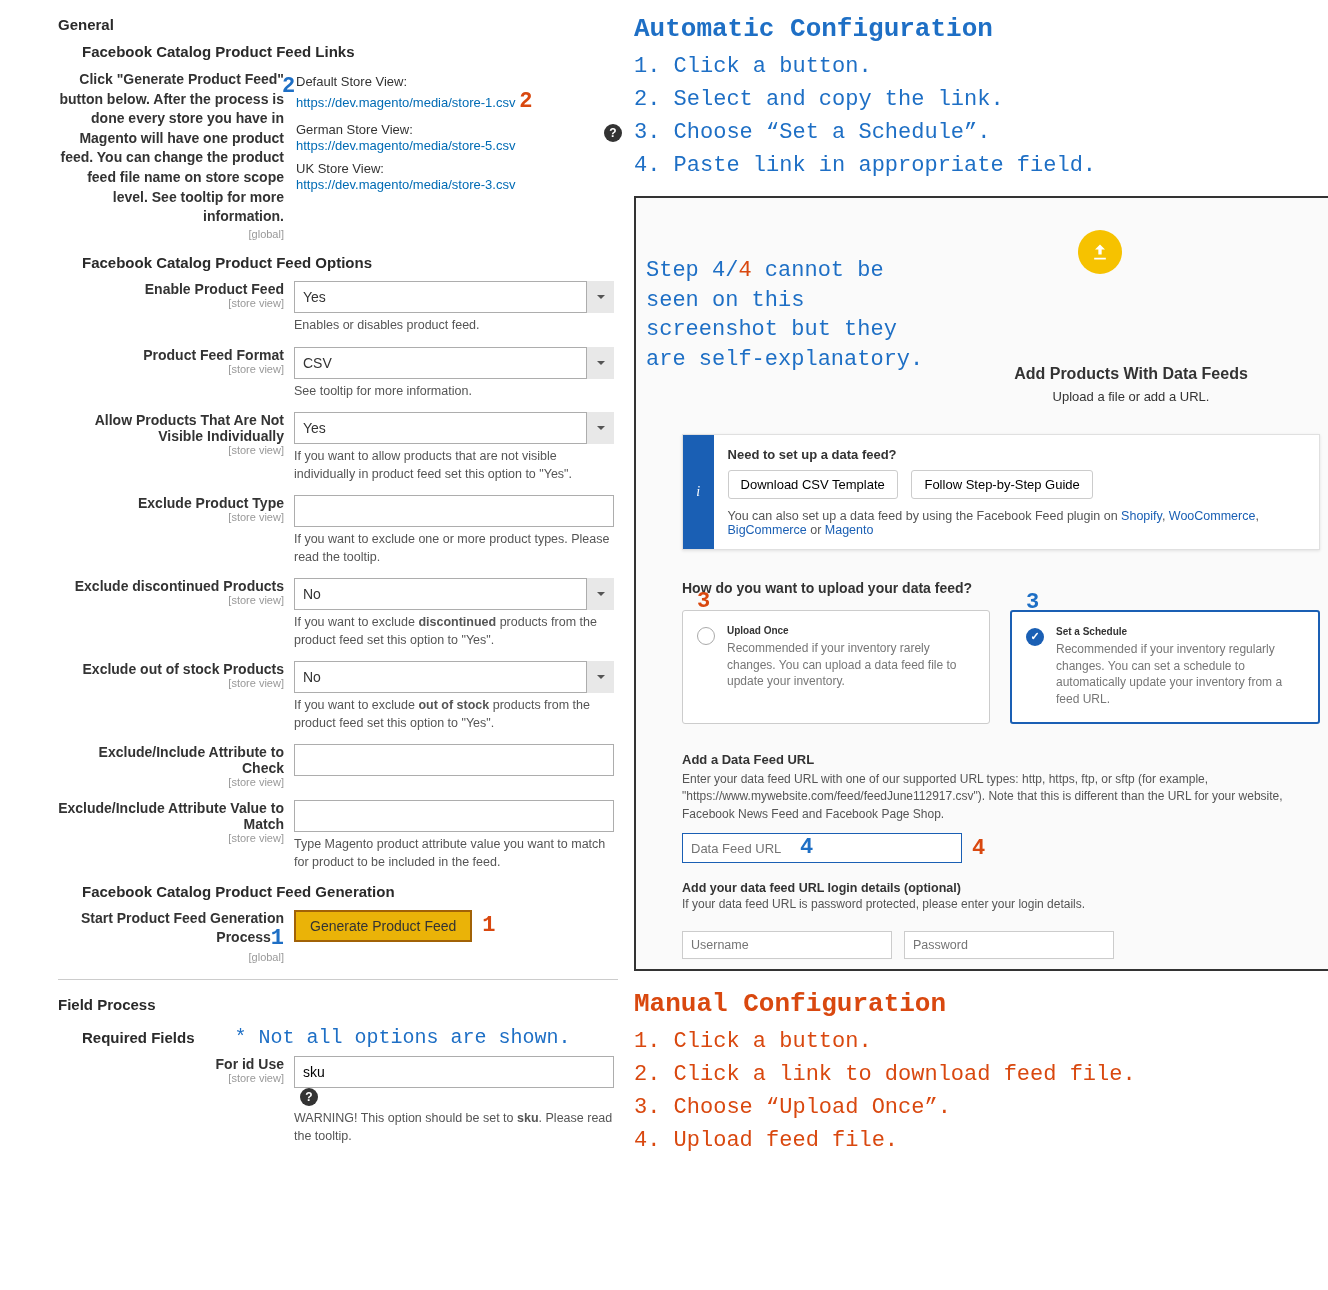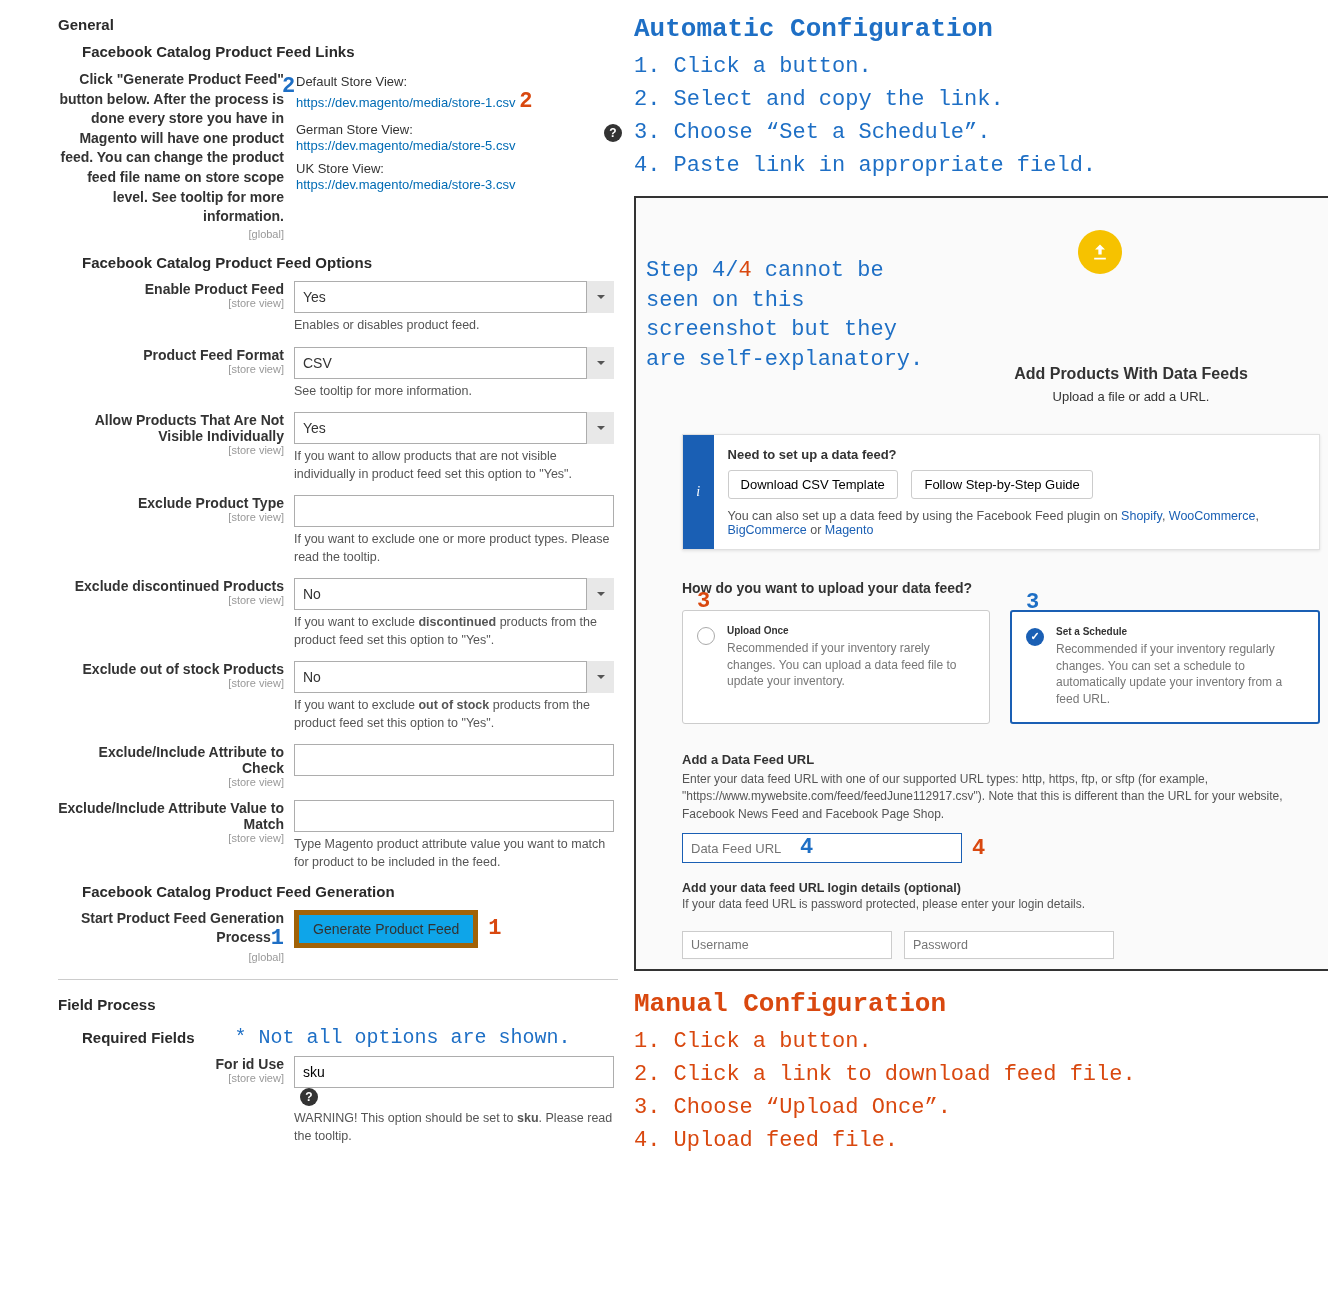--- a/index.html
+++ b/index.html
@@ -41,22 +41,22 @@
     display:flex; align-items:center; justify-content:center; pointer-events:none;
   }
   .select-arrow::after { content:""; border:4px solid transparent; border-top-color:#555; margin-top:4px; }
 
   input.text-input {
     width:320px; height:32px; border:1px solid #adadad; padding:0 8px; font-size:14px;
   }
   input.text-input.sm { width:320px; }
 
   .gen-button {
-    display:inline-block; padding:6px 14px; border:5px solid #a16207;
-    background:#0ea5e9; font-size:14px; color:#333; cursor:pointer;
+    display:inline-block; padding:6px 14px; border:2px solid #a16207;
+    background:#eab308; font-size:14px; color:#333; cursor:pointer;
   }
 
   .help-circle {
     width:18px; height:18px; border-radius:50%; background:#333; color:#fff;
     display:inline-flex; align-items:center; justify-content:center;
     font-size:12px; font-weight:bold; margin-left:6px; vertical-align:middle;
   }
 
   .divider { border-top:1px solid #ccc; margin:16px 0; }
 

